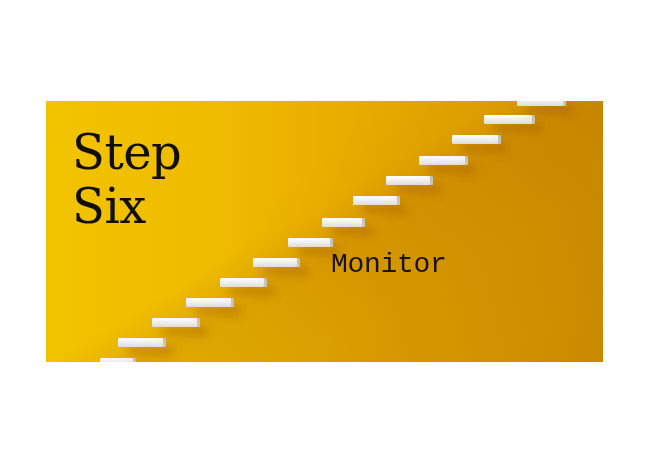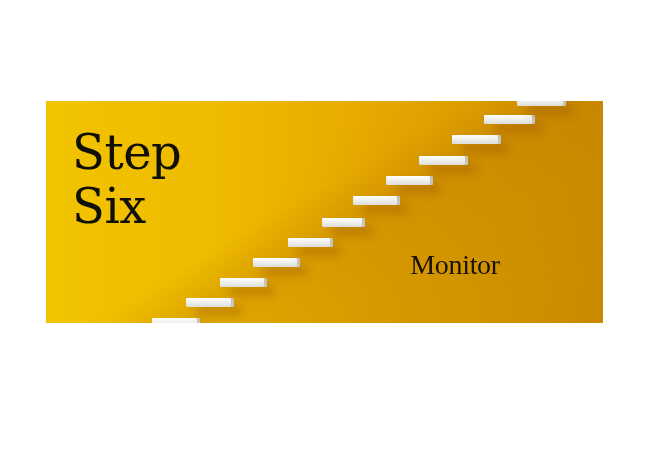--- a/index.html
+++ b/index.html
@@ -11,21 +11,21 @@
       width: 650px;
       height: 464px;
       position: relative;
       overflow: hidden;
     }
     .banner {
       position: absolute;
       left: 46px;
       top: 101px;
       width: 557px;
-      height: 222px;
+      height: 261px;
       overflow: hidden;
       background:
         linear-gradient(135deg, rgba(0,0,0,0) 0%, rgba(0,0,0,0) 40%, rgba(120,60,0,0.10) 70%, rgba(120,60,0,0.18) 100%),
         linear-gradient(90deg, #f2c400 0%, #efbb00 30%, #e6a900 60%, #da9a00 100%);
     }
     .banner::after {
       
       content: "";
       position: absolute;
       left: 0; top: 0; right: 0; bottom: 0;
@@ -61,22 +61,22 @@
     }
     .title-block div {
       display: block;
     }
     .subtitle-block {
       position: absolute;
       left: 285px;
       top: 147px;
       width: 248px;
       z-index: 2;
-      text-align: center;
-      font-family: Liberation Serif, serif;
+      text-align: left;
+      font-family: Liberation Mono, monospace;
       font-size: 28px;
       line-height: 33px;
       color: #1a1206;
       letter-spacing: -0.3px;
     }
   </style>
 </head>
 <body>
 
 <div class="banner">

